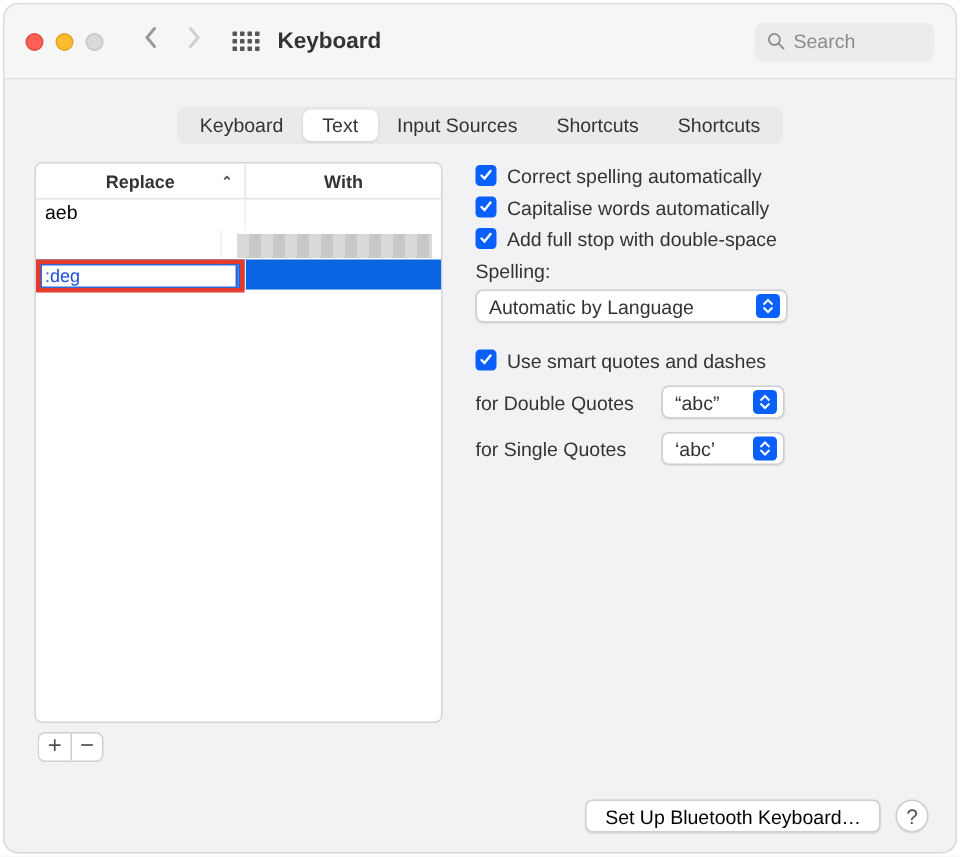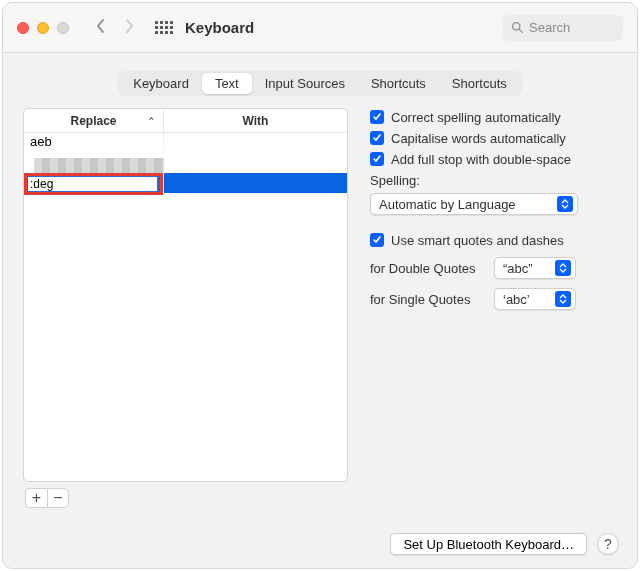--- a/index.html
+++ b/index.html
@@ -18,36 +18,36 @@
   .title { margin-left: 12px; font-size: 15px; font-weight: 600; color: #333; }
   .search { margin-left: auto; width: 120px; height: 26px; background: #ececee; border-radius: 6px; display: flex; align-items: center; padding: 0 8px; color: #8b8b8f; font-size: 13px; }
   .search svg { width: 13px; height: 13px; margin-right: 5px; }
 
   .tabs { display: flex; justify-content: center; margin: 18px 0 12px 0; }
   .segmented { display: inline-flex; background: #eaeaec; border-radius: 6px; padding: 2px; }
   .seg { padding: 3px 13px; font-size: 13px; color: #333; border-radius: 5px; cursor: default; }
   .seg.active { background: #fff; box-shadow: 0 0.5px 2px rgba(0,0,0,0.15); }
 
   .content { flex: 1; display: flex; padding: 0 20px 10px 20px; gap: 22px; }
-  .tablewrap { width: 325px; display: flex; flex-direction: column; }
+  .tablewrap { width: 272px; display: flex; flex-direction: column; }
   .table { flex: 1; background: #fff; border: 1px solid #d4d4d6; border-radius: 5px; overflow: hidden; display: flex; flex-direction: column; }
   .thead { display: flex; height: 24px; font-size: 12px; color: #333; border-bottom: 1px solid #e5e5e7; }
   .th { display:flex; align-items: center; justify-content: center; position: relative; font-weight: 600; }
   .th.replace { width: 140px; border-right: 1px solid #e5e5e7; }
   .th.with { flex: 1; }
   .sortcaret { position: absolute; right: 8px; font-size: 9px; color: #555; }
   .tbody { flex: 1; position: relative; font-size: 13px; overflow: hidden; }
-  .row { display: flex; height: 20px; flex-direction: column; }
+  .row { display: flex; height: 20px; }
   .cell { padding: 1px 6px; }
   .cell.replace { width: 140px; border-right: 1px solid #f0f0f2; }
   .cell.with { flex: 1; }
   .row.selected { background: #0864e0; color: #fff; }
   .cell.editing { padding: 0; }
   .edit-box { outline: 3px solid #e33b2e; outline-offset: -1px; margin:2px 2px; }
-  .edit-input { width: 133px; height: 18px; border: 2px solid #2f69d9; background: #fff; font-size: 12px; padding: 0 2px; color:#000000; }
+  .edit-input { width: 133px; height: 18px; border: 2px solid #2f69d9; background: #fff; font-size: 12px; padding: 0 2px; color:#1d4ed8; }
   .row .pixellated { background: repeating-linear-gradient(90deg,#d9d9d9 0 8px,#c8c8c8 8px 16px); width: 130px; height: 16px; margin:2px 0 0 4px; }
   .footer { height: 24px; display: flex; align-items: center; padding-left: 2px; margin-top:4px;}
   .pm-btn { width: 22px; height: 20px; display:flex; align-items:center; justify-content:center; font-size: 16px; color:#525254; border:1px solid #cfcfd2; background:#fff; }
   .pm-btn:first-child { border-radius: 5px 0 0 5px; border-right: none; }
   .pm-btn:last-child { border-radius: 0 5px 5px 0; }
 
   .options { flex: 1; font-size: 13px; color: #333; padding-top: 2px;}
   .check { display: flex; align-items: flex-start; gap: 7px; margin-bottom: 6px; }
   .cb { width: 14px; height: 14px; background: #0a60ff; border-radius: 3px; display:flex; align-items:center; justify-content:center; }
   .cb svg { width: 10px; height: 10px; }

